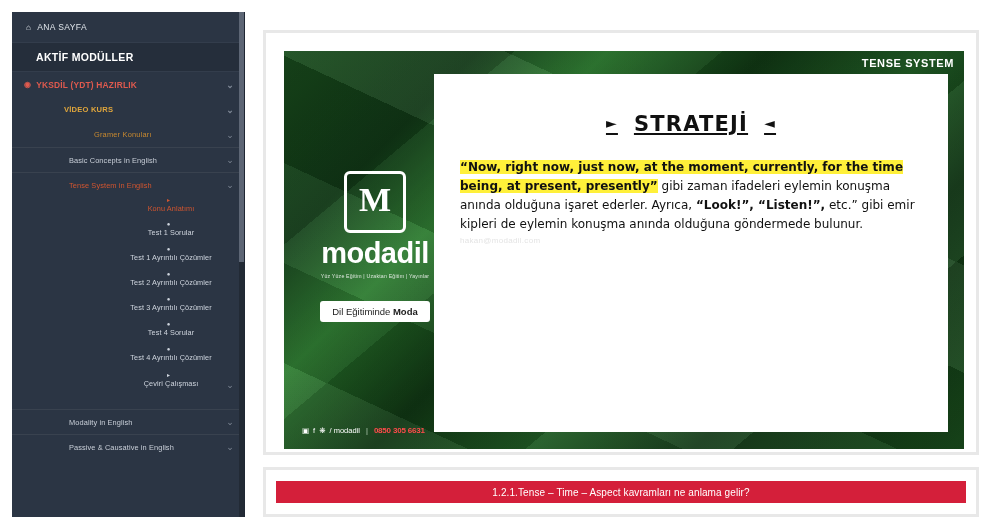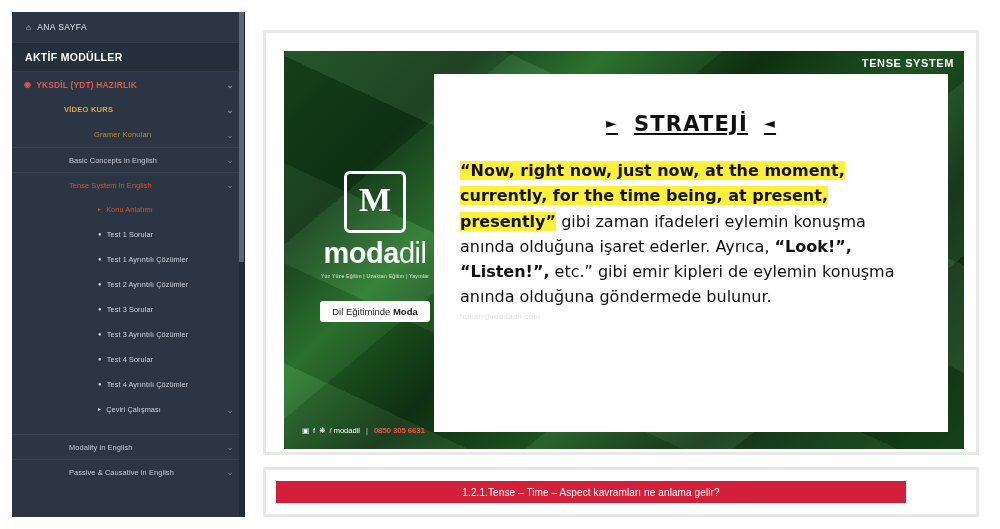--- a/index.html
+++ b/index.html
@@ -46,21 +46,21 @@
   }
   .sb-home .hicon {
     font-size: 8px;
     margin-right: 6px;
     color: #dfe4ea;
   }
   .sb-section {
     height: 28px;
     display: flex;
     align-items: center;
-    padding-left: 13px;
+    padding-left: 24px;
     background: #252e3b;
     border-top: 1px solid #333d4c;
     border-bottom: 1px solid #333d4c;
     color: #ffffff;
     font-weight: bold;
     font-size: 10.5px;
     letter-spacing: .3px;
   }
   .sb-row {
     position: relative;
@@ -111,20 +111,21 @@
   }
   .lvl3.active {
     color: #d2552f;
     text-align: right;
   }
   .lvl4 {
     padding-left: 86px;
     color: #cfd5de;
     font-size: 7.3px;
     letter-spacing: .1px;
+    flex-direction: column;
   }
   .lvl4 .bullet,
   .lvl4 .bullet-o {
     margin-right: 5px;
     font-size: 6px;
     position: relative;
     top: -1px;
   }
   .lvl4.highlight {
     color: #d2552f;
@@ -227,21 +228,21 @@
     line-height: 52px;
     font-family: "Liberation Serif", serif;
   }
   .logo-word {
     color: #ffffff;
     font-size: 29px;
     font-weight: bold;
     letter-spacing: -.5px;
     line-height: 1;
   }
-  .logo-word .thin { font-weight: normal; }
+  .logo-word .thin { font-weight: bold; }
   .logo-sub {
     margin-top: 5px;
     color: #dfe8df;
     font-size: 5.2px;
     letter-spacing: .2px;
   }
   .logo-badge {
     margin-top: 22px;
     display: inline-block;
     background: #ffffff;
@@ -297,21 +298,21 @@
   }
   .card-title .tri {
     font-size: 14px;
     vertical-align: middle;
     margin: 0 16px;
     position: relative;
     top: -2px;
   }
   .card-body {
     margin: 22px 26px 0 26px;
-    font-size: 16px;
+    font-size: 12px;
     line-height: 1.58;
     color: #111111;
     font-family: "DejaVu Sans", sans-serif;
     text-align: left;
   }
   .hl {
     background: #fff03a;
     font-weight: bold;
   }
   .bold { font-weight: bold; }
@@ -329,21 +330,21 @@
     width: 716px;
     height: 50px;
     border: 3px solid #e8e8e8;
     box-sizing: border-box;
     background: #ffffff;
   }
   .bottom-bar {
     position: absolute;
     left: 10px;
     top: 11px;
-    width: 630px;
+    width: 690px;
     height: 22px;
     background: #d41f3a;
     color: #ffffff;
     font-size: 10px;
     display: flex;
     align-items: center;
     justify-content: center;
     letter-spacing: .1px;
   }
 </style>
@@ -403,24 +404,20 @@
       <span class="bullet-o">●</span>
       <span>Test 1 Ayrıntılı Çözümler</span>
     </div>
 
 
     <div class="sb-row lvl4">
       <span class="bullet-o">●</span>
       <span>Test 2 Ayrıntılı Çözümler</span>
     </div>
 
-    <div class="sb-row lvl4">
-      <span class="bullet-o">●</span>
-      <span>Test 3 Sorular</span>
-    </div>
 
     <div class="sb-row lvl4">
       <span class="bullet-o">●</span>
       <span>Test 3 Ayrıntılı Çözümler</span>
     </div>
 
     <div class="sb-row lvl4">
       <span class="bullet-o">●</span>
       <span>Test 4 Sorular</span>
     </div>

